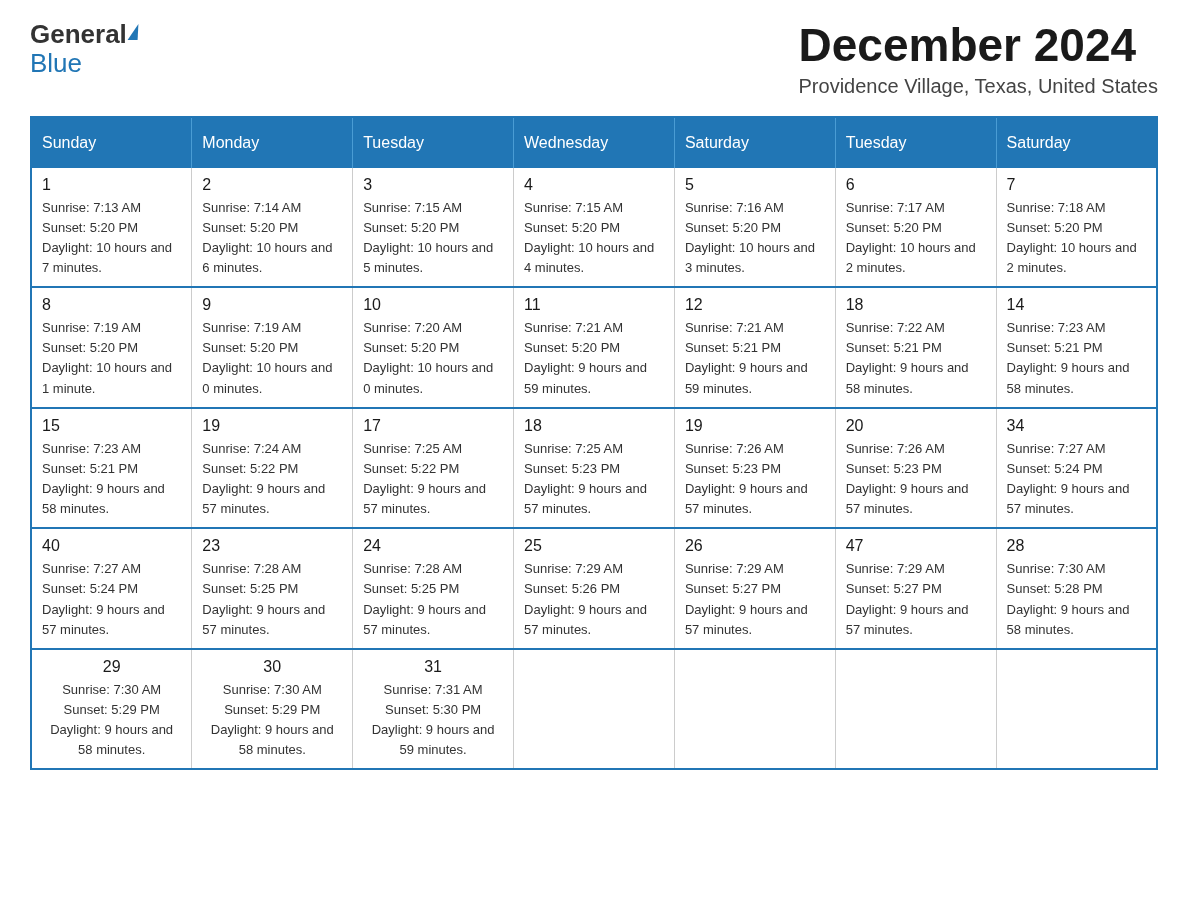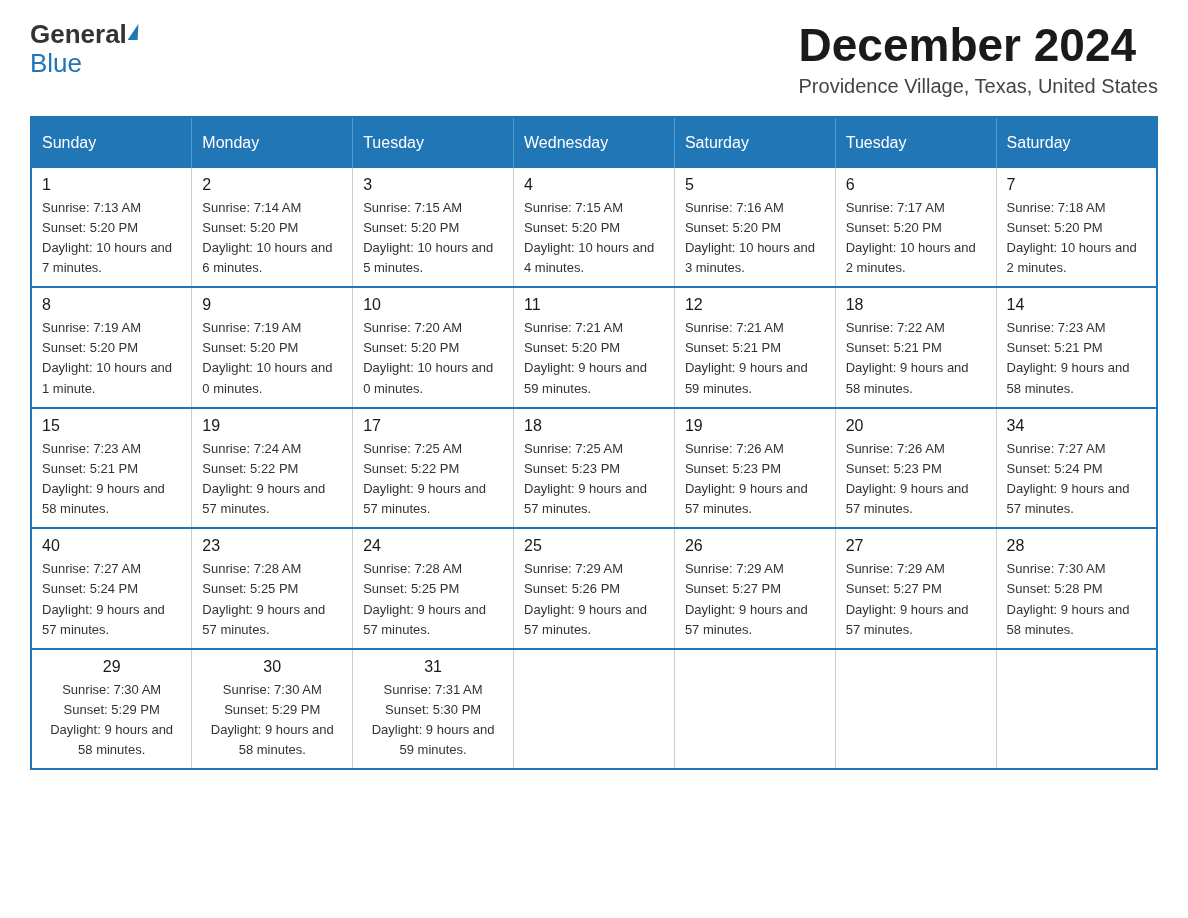--- a/index.html
+++ b/index.html
@@ -243,21 +243,21 @@
         </td>
         <td>
           <span class="day-number">25</span>
           <div class="day-info">Sunrise: 7:29 AM<br>Sunset: 5:26 PM<br>Daylight: 9 hours and 57 minutes.</div>
         </td>
         <td>
           <span class="day-number">26</span>
           <div class="day-info">Sunrise: 7:29 AM<br>Sunset: 5:27 PM<br>Daylight: 9 hours and 57 minutes.</div>
         </td>
         <td>
-          <span class="day-number">27</span>
+          <span class="day-number">47</span>
           <div class="day-info">Sunrise: 7:29 AM<br>Sunset: 5:27 PM<br>Daylight: 9 hours and 57 minutes.</div>
         </td>
         <td>
           <span class="day-number">28</span>
           <div class="day-info">Sunrise: 7:30 AM<br>Sunset: 5:28 PM<br>Daylight: 9 hours and 58 minutes.</div>
         </td>
       </tr>
       <tr>
         <td>
           <span class="day-number">29</span>

